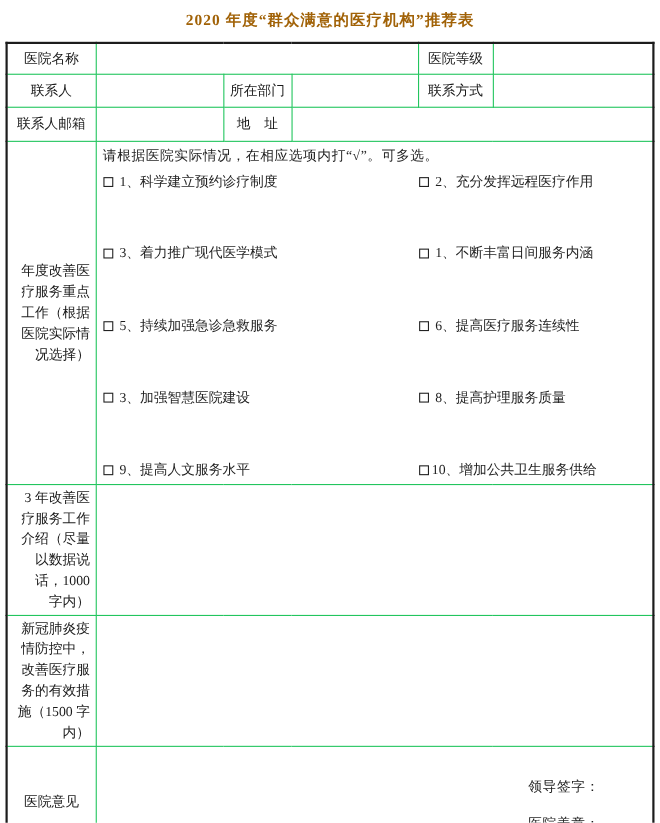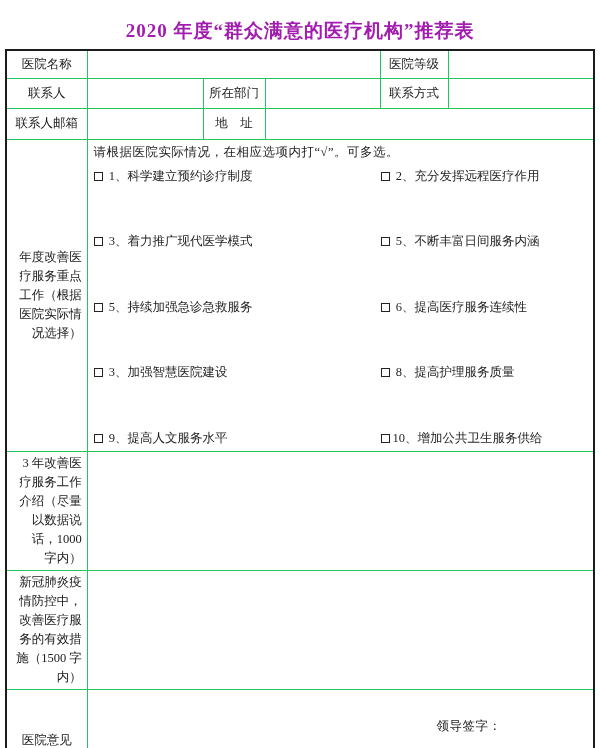--- a/index.html
+++ b/index.html
@@ -5,27 +5,27 @@
   * { margin: 0; padding: 0; box-sizing: border-box; }
   html, body { width: 600px; background: #ffffff; }
   body {
     height: 748px;
     font-family: "Liberation Serif", serif;
     color: #1e1e1e;
     overflow: hidden;
   }
   .page { width: 600px; height: 748px; background: #fff; }
   .doc-title {
-    padding-top: 19px;
+    padding-top: 8px;
     text-align: center;
-    font-size: 19px;
+    font-size: 14px;
     line-height: 24px;
     font-weight: bold;
     letter-spacing: 1px;
-    color: #a21caf;
+    color: #a16207;
   }
   table.form {
     width: 588px;
     margin: 6px auto 0 auto;
     border-collapse: collapse;
     table-layout: fixed;
     border: 2px solid #1c1c1c;
   }
   table.form td {
     border: 1px solid #22c55e;
@@ -76,21 +76,21 @@
     margin-right: 3px;
     flex: 0 0 auto;
     background: #fff;
   }
   
   .sig-block {
     margin-left: 345px;
     padding-top: 25px;
     font-size: 12.5px;
   }
-  .sig-line { line-height: 18px; letter-spacing: 0.5px; }
+  .sig-line { line-height: 18px; letter-spacing: 0.5px; text-align: center; }
   .sig-line.seal { margin-top: 16px; }
   .sig-line.date { margin-top: 1px; }
   
   .notes-cell { padding: 3px 6px 3px 7px; }
   .note-line {
     font-size: 12px;
     line-height: 21px;
     letter-spacing: 0.2px;
     white-space: nowrap;
   }
@@ -147,21 +147,21 @@
       </td>
       <td colspan="5" class="top">
         <div class="cb-instruction">请根据医院实际情况，在相应选项内打“√”。可多选。</div>
         <div class="opt-grid">
           <div class="opt"><span class="cb"></span><span> 1、科学建立预约诊疗制度</span></div>
           <div class="opt"><span class="cb"></span><span> 3、着力推广现代医学模式</span></div>
           <div class="opt"><span class="cb"></span><span> 5、持续加强急诊急救服务</span></div>
           <div class="opt"><span class="cb"></span><span> 3、加强智慧医院建设</span></div>
           <div class="opt"><span class="cb"></span><span> 9、提高人文服务水平</span></div>
           <div class="opt"><span class="cb"></span><span> 2、充分发挥远程医疗作用</span></div>
-          <div class="opt"><span class="cb"></span><span> 5、不断丰富日间服务内涵</span></div>
+          <div class="opt"><span class="cb"></span><span> 1、不断丰富日间服务内涵</span></div>
           <div class="opt"><span class="cb"></span><span> 6、提高医疗服务连续性</span></div>
           <div class="opt"><span class="cb"></span><span> 8、提高护理服务质量</span></div>
           <div class="opt"><span class="cb"></span><span>10、增加公共卫生服务供给</span></div>
         </div>
       </td>
     </tr>
 
     <tr style="height:110px">
       <td class="rowlabel top">
         <div class="wraplabel">3 年改善医

